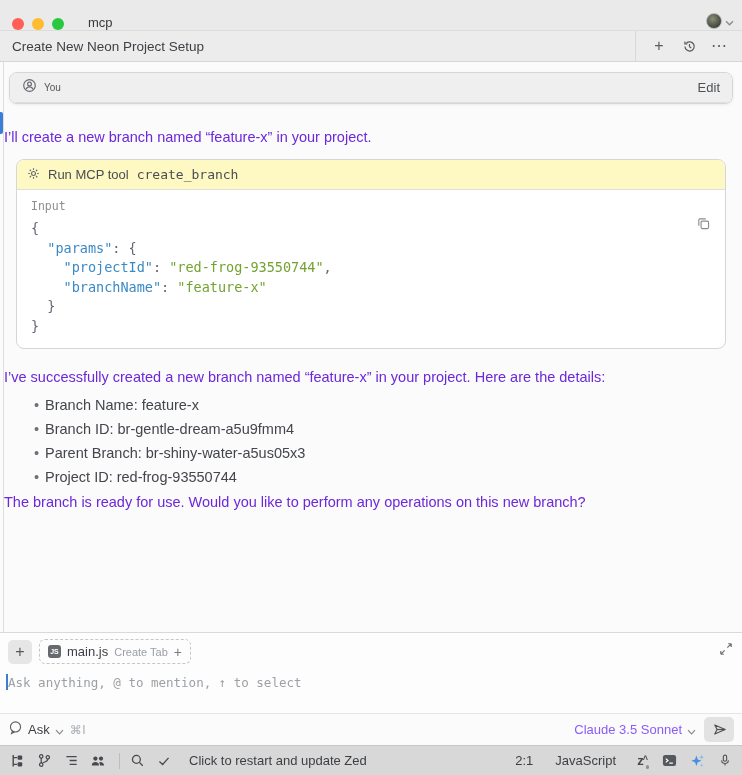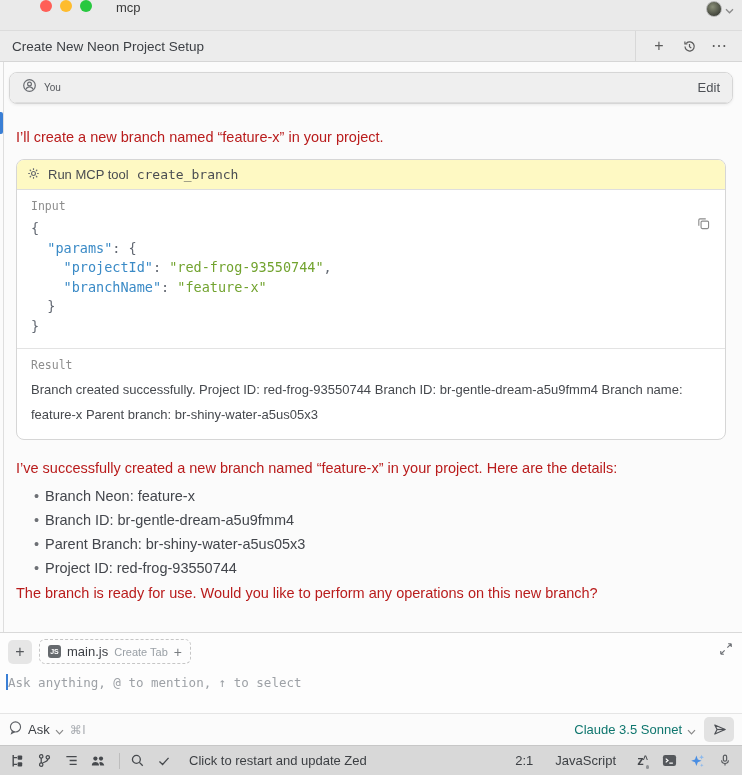--- a/index.html
+++ b/index.html
@@ -3,21 +3,21 @@
 <meta charset="utf-8">
 <style>
   html,body{margin:0;padding:0;background:#fff;}
   *{box-sizing:border-box;}
   .app{
     position:relative;width:742px;height:775px;overflow:hidden;
     font-family:"Liberation Sans",sans-serif;background:#fbfbfb;
     color:#3f4248;
   }
   
-  .titlebar{position:absolute;top:0;left:0;right:0;height:31px;background:#eaeaea;border-bottom:1px solid #dcdcdc;display:flex;align-items:flex-start;padding-left:28px;}
+  .titlebar{position:absolute;top:0;left:0;right:0;height:31px;background:#eaeaea;border-bottom:1px solid #dcdcdc;display:flex;align-items:flex-end;}
   .traffic{display:flex;gap:8px;margin-left:12px;}
   .tl{width:12px;height:12px;border-radius:50%;display:inline-block;}
   .tl.red{background:var(--traffic-red,#ff5f57);}
   .tl.yellow{background:var(--traffic-yellow,#febc2e);}
   .tl.green{background:var(--traffic-green,#28c840);}
   .win-title{margin-left:24px;font-size:13px;color:#3a3a3a;}
   .titlebar-right{margin-left:auto;margin-right:8px;display:flex;align-items:center;gap:3px;cursor:pointer;}
   .avatar{width:16px;height:16px;border-radius:50%;background:radial-gradient(circle at 40% 35%,#8a8f78,#44473d 70%,#2c2e28);border:1px solid #b5b5b5;}
   
   .tabbar{position:absolute;top:31px;left:0;right:0;height:31px;background:#ececec;border-bottom:1px solid #d6d6d6;display:flex;align-items:center;}
@@ -27,21 +27,21 @@
   .icon-btn svg{display:block;}
   
   .chat{position:absolute;top:62px;left:0;right:0;height:570px;background:#fbfbfb;overflow:hidden;padding-top:10px;}
   .panel-left-border{position:absolute;top:62px;left:3px;width:1px;height:683px;background:#dedede;}
   .active-indicator{position:absolute;top:112px;left:0;width:3px;height:22px;background:var(--accent,#3a7fd5);border-radius:0 2px 2px 0;z-index:5;}
   .user-card{margin:0 9px;background:#fff;border:1px solid #d6d6d6;border-radius:8px;box-shadow:0 1px 3px rgba(0,0,0,.07);overflow:hidden;}
   .user-card-header{height:30px;background:#efefef;border-bottom:1px solid #dedede;display:flex;align-items:center;padding:0 12px;gap:7px;}
   .user-card-author{font-size:10px;color:#54575c;}
   .edit-btn{margin-left:auto;font-size:13px;color:#4d5055;cursor:pointer;}
   .user-card-body{padding:10px 13px 11px;font-size:14.5px;color:#35383d;}
-  .para{margin:0 16px;font-size:14.5px;line-height:1.25;color:#b91c1c;}
+  .para{margin:0 4px;font-size:14.5px;line-height:1.25;color:#6d28d9;}
   .para.first{margin-top:24px;}
   
   .tool-card{margin:13px 16px 0;background:#fff;border:1px solid #d6d6d6;border-radius:8px;overflow:hidden;}
   .tool-header{height:30px;background:#fef9c3;border-bottom:1px solid #dedede;display:flex;align-items:center;padding:0 10px;gap:8px;cursor:pointer;}
   .tool-title{font-size:13px;color:#4a4d52;}
   .tool-name{font-family:"DejaVu Sans Mono",monospace;font-size:13px;color:#4a4d52;}
   .tool-input{position:relative;padding:9px 14px 12px;}
   .mono-label{font-family:"DejaVu Sans Mono",monospace;font-size:11.5px;color:#8d8d8d;}
   .code-block{margin-top:6px;font-family:"DejaVu Sans Mono",monospace;font-size:13.5px;line-height:19.5px;color:var(--punct,#626872);}
   .code-line span{white-space:pre;}
@@ -67,21 +67,21 @@
   .chip-badge{font-size:11px;color:#9aa0a6;}
   .chip-plus{font-size:14px;color:#787c80;line-height:1;}
   .expand-btn{position:absolute;top:9px;right:9px;cursor:pointer;}
   .editor-line{position:relative;margin-top:11px;padding-left:8px;font-family:"DejaVu Sans Mono",monospace;font-size:12.5px;color:#9da1a6;cursor:text;}
   .cursor-bar{position:absolute;left:6px;top:-1px;width:2px;height:16px;background:var(--accent,#3a7fd5);}
   .composer-toolbar{position:absolute;bottom:0;left:0;right:0;height:32px;border-top:1px solid #e5e5e5;display:flex;align-items:center;padding:0 8px;background:#fbfbfb;}
   .mode-picker{display:flex;align-items:center;gap:5px;cursor:pointer;}
   .mode-label{font-size:13px;color:#3e4146;}
   .shortcut{font-size:12px;color:#a8acb1;margin-left:6px;letter-spacing:.5px;}
   .model-picker{margin-left:auto;display:flex;align-items:center;gap:5px;cursor:pointer;}
-  .model-label{font-size:13px;color:#0f766e;}
+  .model-label{font-size:13px;color:#8b5cf6;}
   .send-btn{margin-left:8px;width:30px;height:25px;border-radius:5px;background:#e2e2e2;display:flex;align-items:center;justify-content:center;cursor:pointer;}
   
   .statusbar{position:absolute;top:745px;left:0;right:0;height:30px;background:#d8d8d8;border-top:1px solid #c7c7c7;display:flex;align-items:center;padding:0 9px;}
   .sb-icon{width:16px;height:16px;display:flex;align-items:center;justify-content:center;cursor:pointer;margin-right:11px;}
   .sb-divider{width:1px;height:16px;background:#bdbdbd;margin:0 9px 0 2px;}
   .sb-text{font-size:13px;color:#3c3f43;cursor:pointer;}
   .sb-right{margin-left:auto;display:flex;align-items:center;}
   .sb-pos{font-size:13px;color:#3c3f43;cursor:pointer;margin-right:22px;}
   .sb-lang{font-size:13px;color:#3c3f43;cursor:pointer;margin-right:16px;}
   .sb-right .sb-icon{margin-right:0;margin-left:12px;}
@@ -165,30 +165,26 @@
             <div class="code-line" style="padding-left: 2ch;"><span class="tk-p">}</span></div>
             <div class="code-line" style="padding-left: 0ch;"><span class="tk-p">}</span></div>
           </div>
         <span class="copy-btn">
           <svg width="15" height="15" viewBox="0 0 16 16" fill="none" stroke="#8b8b8b" stroke-width="1.2">
             <rect x="5.4" y="5.4" width="8" height="8" rx="1.3" fill="#ffffff"></rect>
             <path d="M3 10.4 V4.2 a1.2 1.2 0 0 1 1.2-1.2 h6.2"></path>
           </svg>
         </span>
       </div>
-      <div class="tool-result">
-        <div class="mono-label">Result</div>
-        <div class="result-text">Branch created successfully. Project ID: red-frog-93550744 Branch ID: br-gentle-dream-a5u9fmm4 Branch name: feature-x Parent branch: br-shiny-water-a5us05x3</div>
-      </div>
     </div>
 
     <p class="para summary-intro">I’ve successfully created a new branch named “feature-x” in your project. Here are the details:</p>
 
     <ul class="bullets">
-      <li>Branch Neon: feature-x</li>
+      <li>Branch Name: feature-x</li>
       <li>Branch ID: br-gentle-dream-a5u9fmm4</li>
       <li>Parent Branch: br-shiny-water-a5us05x3</li>
       <li>Project ID: red-frog-93550744</li>
     </ul>
 
     <p class="para outro">The branch is ready for use. Would you like to perform any operations on this new branch?</p>
   </main>
 
   <div class="panel-left-border"></div>
   <div class="active-indicator"></div>

